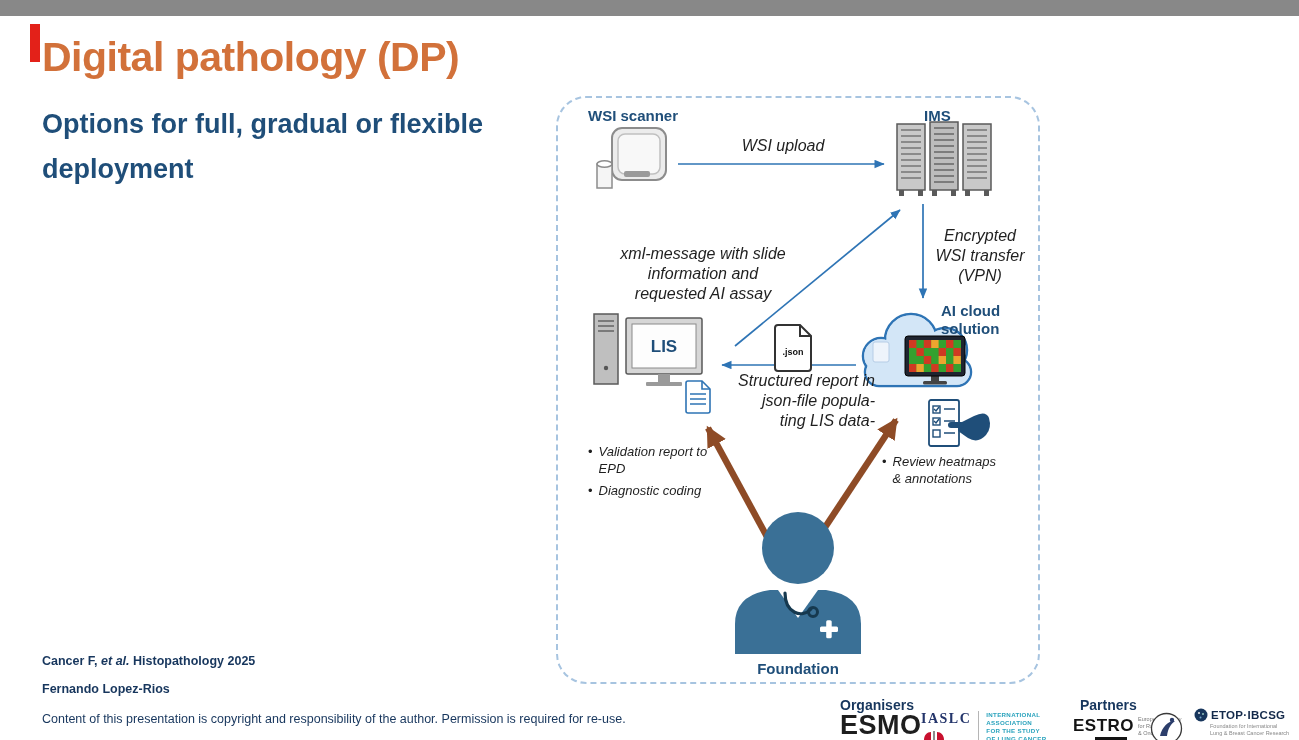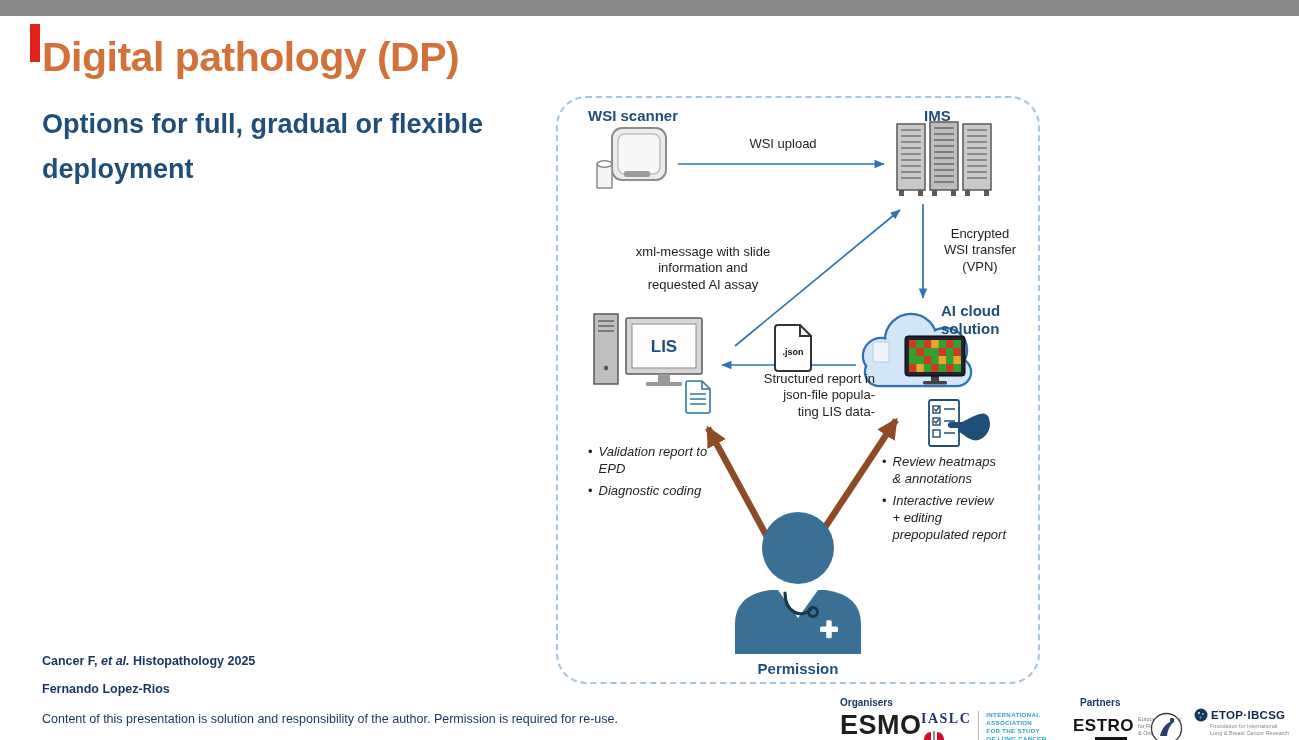--- a/index.html
+++ b/index.html
@@ -10,21 +10,21 @@
   .accent { position:absolute; left:30px; top:8px; width:10px; height:38px; background:#E32119; }
   .title { position:absolute; left:42px; top:18px; font-size:41px; font-weight:bold; color:#D2713A; letter-spacing:-0.5px; }
   .subtitle { position:absolute; left:42px; top:86px; font-size:27px; font-weight:bold; color:#1F4E79; line-height:1.65; }
 
   .diagram { position:absolute; left:556px; top:80px; width:484px; height:588px;
              border:2px dashed #A7C4E0; border-radius:30px; }
   .diagram > * { position:absolute; }
   .arrows { left:0; top:0; width:484px; height:588px; z-index:1; }
   .icon { z-index:2; }
   .lbl { font-size:15px; font-weight:bold; color:#1F4E79; z-index:3; }
-  .ann { font-size:13px; color:#1f1f1f; line-height:1.25; z-index:3; }
+  .ann { font-size:16px; font-style:italic; color:#1f1f1f; line-height:1.25; z-index:3; }
 
   .wsi-label   { left:30px;  top:9px; }
   .scanner-i   { left:36px;  top:26px; }
   .wsiupload   { left:150px; top:38px; width:150px; text-align:center; }
   .ims-label   { left:366px; top:9px; }
   .ims-i       { left:336px; top:22px; }
   .encrypted   { left:366px; top:128px; width:112px; text-align:center; }
   .aicloud     { left:383px; top:204px; width:95px; text-align:left; line-height:1.2; }
   .cloud-i     { left:295px; top:210px; }
   .xmlmsg      { left:55px;  top:146px; width:180px; text-align:center; }
@@ -39,21 +39,21 @@
   .bullets-left  { left:30px;  top:346px; width:155px; }
   .bullets-right { left:324px; top:356px; width:160px; }
   .pathologist-i { left:170px; top:398px; }
   .path-label  { left:170px; top:562px; width:140px; text-align:center; }
 
   .citation  { position:absolute; left:42px; top:638px; font-size:12.5px; font-weight:bold; color:#17365D; white-space:pre-wrap; }
   .citation .etal { font-style:italic; }
   .presenter { position:absolute; left:42px; top:666px; font-size:12.5px; font-weight:bold; color:#17365D; }
   .copyright { position:absolute; left:42px; top:696px; font-size:12.5px; color:#17365D; }
 
-  .org-label, .part-label { position:absolute; font-size:10px; font-weight:bold; color:#17365D; }
+  .org-label, .part-label { position:absolute; font-size:14px; font-weight:bold; color:#17365D; }
   .org-label  { left:840px; top:681px; }
   .part-label { left:1080px; top:681px; }
   .esmo  { position:absolute; left:840px; top:694px; font-size:27px; font-weight:800; color:#1e1e1e; letter-spacing:0.5px; }
   .iaslc { position:absolute; left:921px; top:695px; display:flex; align-items:flex-start; gap:7px; }
   .iaslc .word { font-family:"Liberation Serif", serif; font-size:14px; font-weight:bold; letter-spacing:1.5px; color:#24356B; }
   .iaslc .vdiv { width:1px; height:34px; background:#b5b5b5; }
   .iaslc .desc { font-size:6.2px; font-weight:bold; color:#2BA3BD; line-height:1.3; letter-spacing:0.3px; }
   .estro { position:absolute; left:1073px; top:700px; display:flex; align-items:flex-start; gap:4px; }
   .estro .word { font-size:17px; font-weight:900; color:#141414; letter-spacing:0.5px; }
   .estro .bar  { width:32px; height:2.5px; background:#141414; margin-left:22px; margin-top:1px; }
@@ -236,45 +236,40 @@
       <li>
           <span class="preline">Diagnostic coding</span>
         </li>
     </ul>
 
     <ul class="bullets bullets-right">
       <li>
           <span class="preline">Review heatmaps
 &amp; annotations</span>
         </li>
-      <li>
-          <span class="preline">Interactive review
-+ editing
-prepopulated report</span>
-        </li>
     </ul>
 
     <div class="icon pathologist-i">
       <svg width="140" height="160" viewBox="0 0 140 160">
         <circle cx="70" cy="52" r="36" fill="#3A7096"></circle>
         <path d="M7 158 L7 128 Q7 99 42 94 L98 94 Q133 99 133 128 L133 158 Z" fill="#3A7096"></path>
         <polygon points="50,94 70,122 90,94" fill="#ffffff"></polygon>
         <path d="M57 97 C57 117 74 123 83 113" fill="none" stroke="#16394F" stroke-width="3.2" stroke-linecap="round"></path>
         <circle cx="85" cy="116" r="4.5" fill="none" stroke="#16394F" stroke-width="3"></circle>
         <rect x="92" y="130.5" width="18" height="5.5" rx="1.5" fill="#fff"></rect>
         <rect x="98.2" y="124.3" width="5.5" height="18" rx="1.5" fill="#fff"></rect>
       </svg>
     </div>
 
-    <div class="lbl path-label">Permission</div>
+    <div class="lbl path-label">Foundation</div>
   </div>
 
   <div class="citation"><span>Cancer F,</span><span class="etal"> et al.</span><span> Histopathology 2025</span></div>
   <div class="presenter">Fernando Lopez-Rios</div>
-  <div class="copyright">Content of this presentation is solution and responsibility of the author. Permission is required for re-use.</div>
+  <div class="copyright">Content of this presentation is copyright and responsibility of the author. Permission is required for re-use.</div>
 
   <div class="org-label">Organisers</div>
   <div class="esmo">ESMO</div>
 
   <div class="iaslc">
     <div>
       <div class="word">IASLC</div>
       <svg width="26" height="10" viewBox="0 0 26 10">
         <path d="M10 1 C6 1 3 4 3 9 H10 Z" fill="#C8102E"></path>
         <path d="M16 1 C20 1 23 4 23 9 H16 Z" fill="#C8102E"></path>

